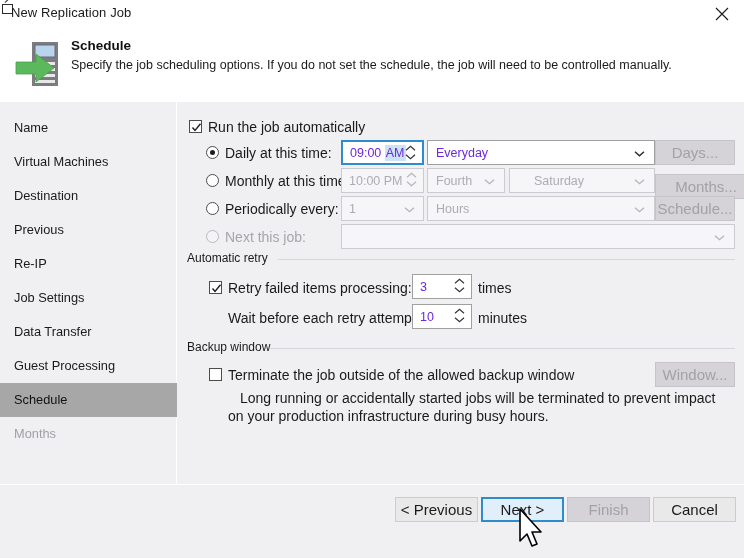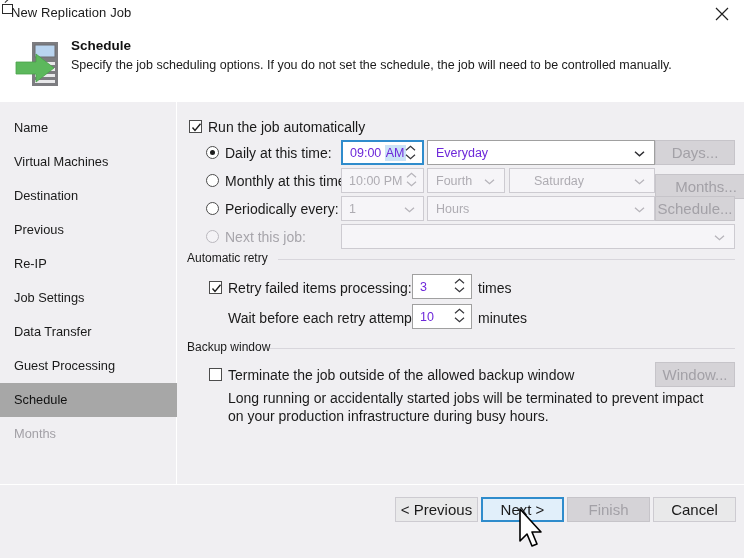--- a/index.html
+++ b/index.html
@@ -257,21 +257,21 @@
       </div>
       <div class="lbl" style="left:300px;top:208px">minutes</div>
 
       <div class="grp-title" style="left:9px;top:238px">Backup window</div>
       <div class="grp-line" style="left:92px;top:246px;width:465px"></div>
 
       <div class="cb" style="left:31px;top:266px"></div>
       <div class="lbl" style="left:50px;top:265px">Terminate the job outside of the allowed backup window</div>
       <div class="btn dis" style="left:477px;top:260px;width:80px;height:25px">Window...</div>
 
-      <div class="lbl" style="left:50px;top:288px">Long running or accidentally started jobs will be terminated to prevent impact</div>
+      <div class="lbl" style="left:62px;top:288px">Long running or accidentally started jobs will be terminated to prevent impact</div>
       <div class="lbl" style="left:50px;top:306px">on your production infrastructure during busy hours.</div>
 
     </div>
   </div>
 
   <div class="footer">
     <div class="btn plain" style="left:395px;top:12px;width:83px;height:25px">&lt; Previous</div>
     <div class="btn focus" style="left:481px;top:12px;width:83px;height:25px">Next &gt;</div>
     <div class="btn dis" style="left:567px;top:12px;width:83px;height:25px">Finish</div>
     <div class="btn plain" style="left:653px;top:12px;width:83px;height:25px">Cancel</div>

